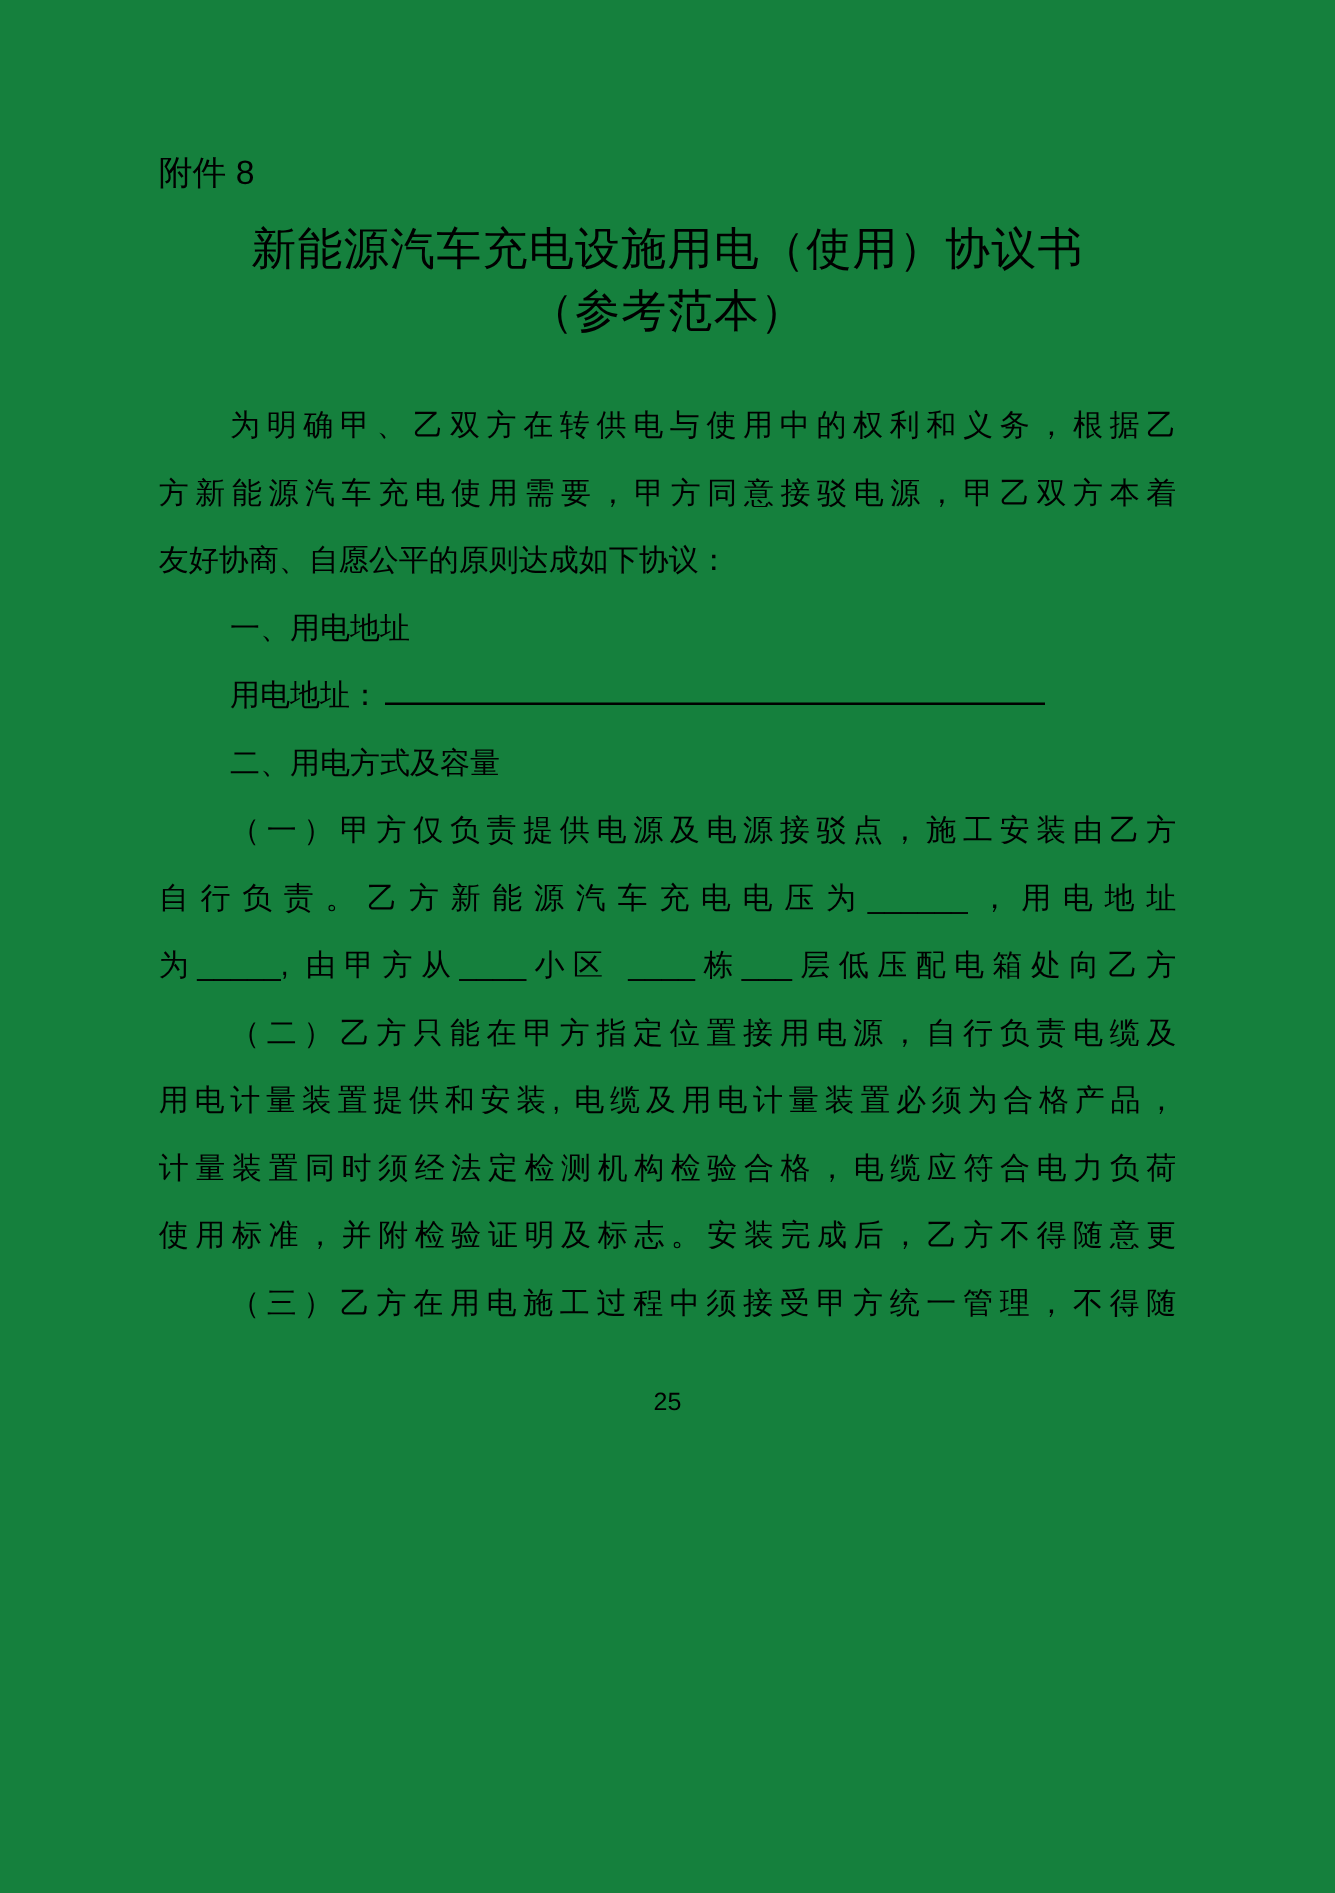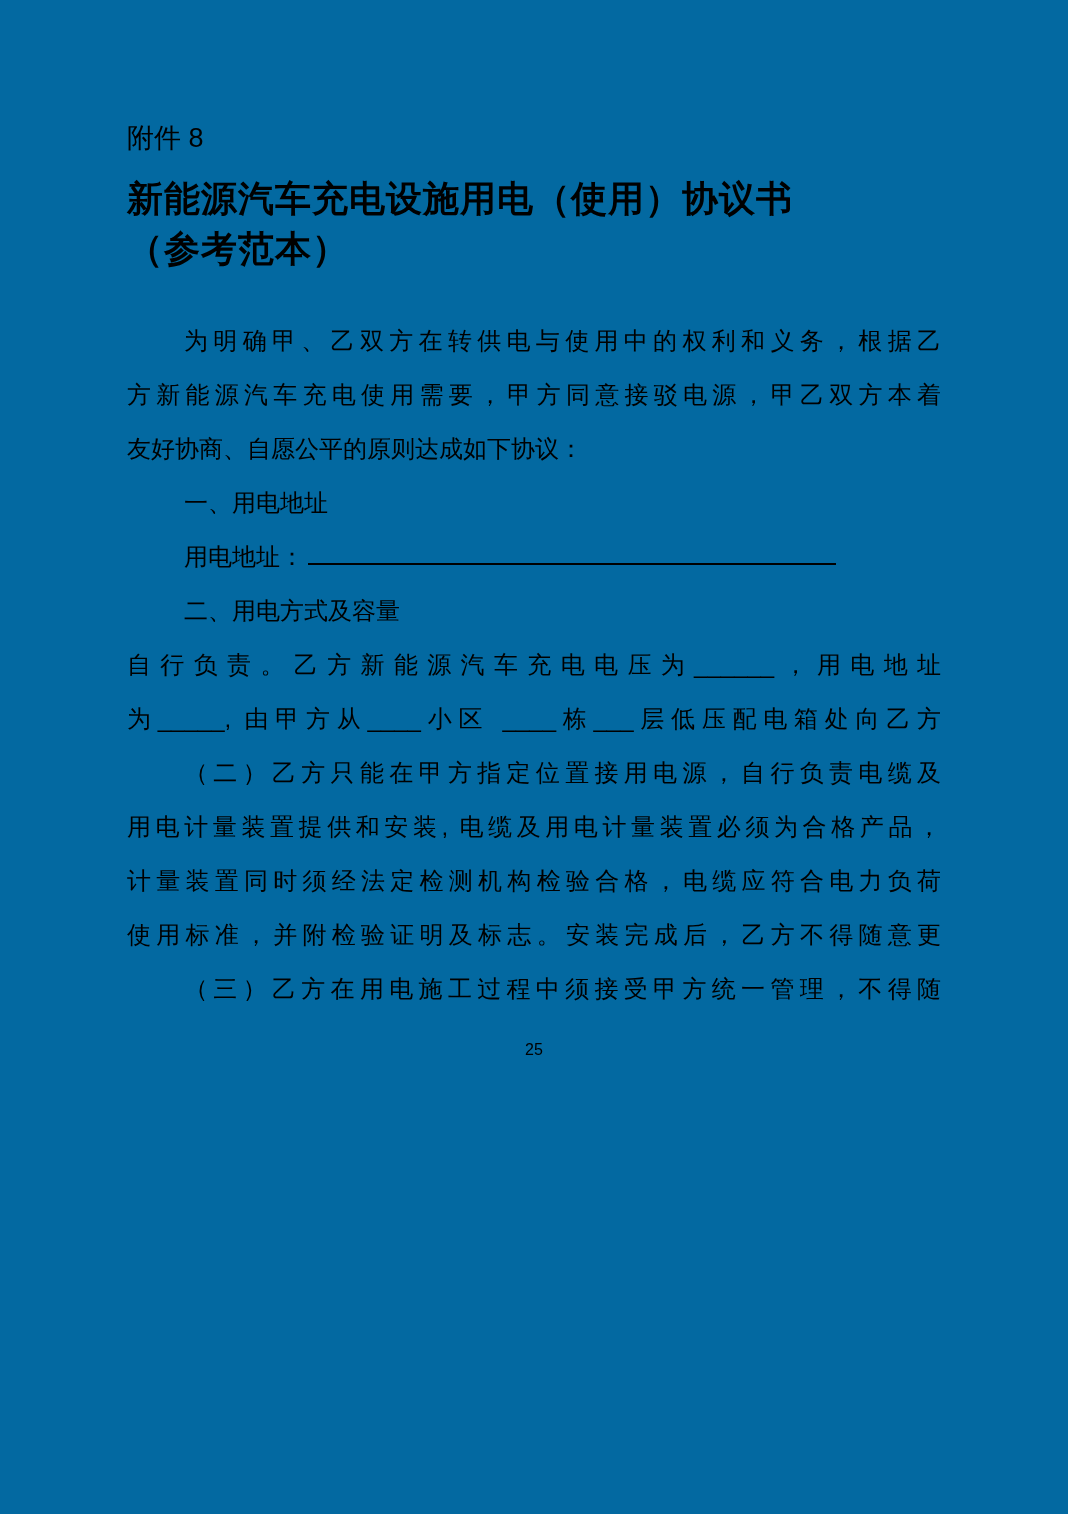--- a/index.html
+++ b/index.html
@@ -1,34 +1,35 @@
 <!DOCTYPE html>
 <html lang="zh"><head>
 <meta charset="utf-8">
 <style>
   html, body { margin: 0; padding: 0; background: #e8e8e8; }
   .page {
     position: relative;
     width: 1068px;
     height: 1514px;
     margin: 0 auto;
-    background: #0369a1;
+    background: #15803d;
     color: #000000;
     box-sizing: border-box;
     padding: 118px 127px 0 127px;
     font-family: "Liberation Sans", sans-serif;
     overflow: hidden;
   }
   .attachment {
     font-size: 27px;
     line-height: 40px;
     text-align: left;
   }
   .title {
-    font-weight: bold;
+    text-align: center;
+    font-weight: normal;
     font-size: 36px;
     line-height: 50px;
     letter-spacing: 1px;
   }
   .title-1 { margin-top: 16px; }
   .party-block { margin-top: 76px; }
   .party-line {
     font-size: 28.5px;
     line-height: 58px;
     white-space: nowrap;
@@ -47,23 +48,23 @@
   .blank {
     display: inline-block;
     border-bottom: 2px solid #000;
     height: 0.9em;
     vertical-align: baseline;
   }
   .blank-a { width: 458px; margin-left: 12px; }
   .blank-b { width: 384px; margin-left: 6px; }
   .blank-c { width: 528px; margin-left: 4px; }
   .page-number {
-    margin-top: 14px;
+    margin-top: 32px;
     text-align: center;
-    font-size: 16px;
+    font-size: 20px;
     line-height: 40px;
   }
 </style>
 </head>
 <body>
 
 <div class="page">
 
   <div class="attachment">附件 8</div>
 
@@ -77,20 +78,21 @@
     <div class="line">友好协商、自愿公平的原则达成如下协议：</div>
 
     <div class="line indent">一、用电地址</div>
 
     <div class="line indent">
       <span>用电地址：</span><span class="blank blank-c"></span>
     </div>
 
     <div class="line indent">二、用电方式及容量</div>
 
+    <div class="line indent fill">（一）甲方仅负责提供电源及电源接驳点，施工安装由乙方</div>
     <div class="line fill">自行负责。乙方新能源汽车充电电压为______，用电地址</div>
     <div class="line fill">为_____, 由甲方从____小区 ____栋___层低压配电箱处向乙方</div>
 
     <div class="line indent fill">（二）乙方只能在甲方指定位置接用电源，自行负责电缆及</div>
     <div class="line fill">用电计量装置提供和安装, 电缆及用电计量装置必须为合格产品，</div>
     <div class="line fill">计量装置同时须经法定检测机构检验合格，电缆应符合电力负荷</div>
     <div class="line fill">使用标准，并附检验证明及标志。安装完成后，乙方不得随意更</div>
 
     <div class="line indent fill">（三）乙方在用电施工过程中须接受甲方统一管理，不得随</div>
   </div>

